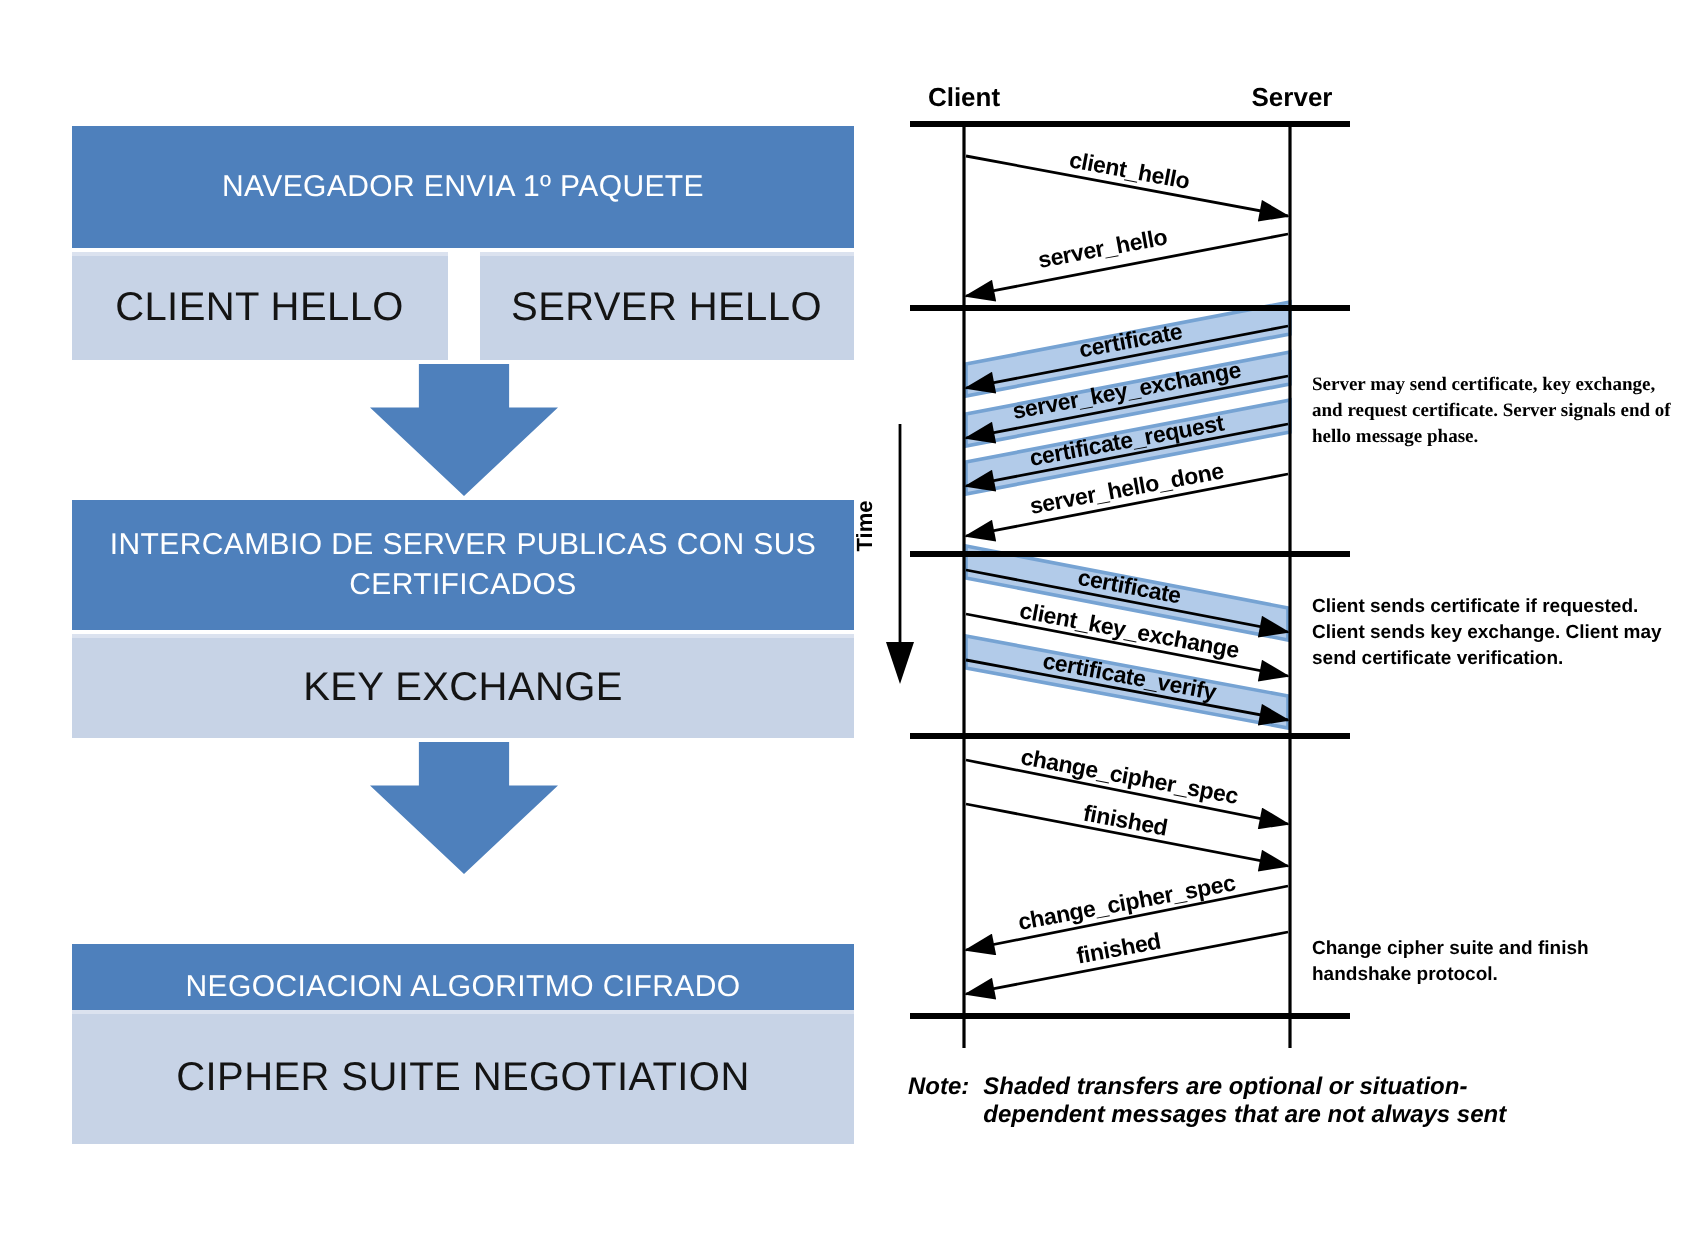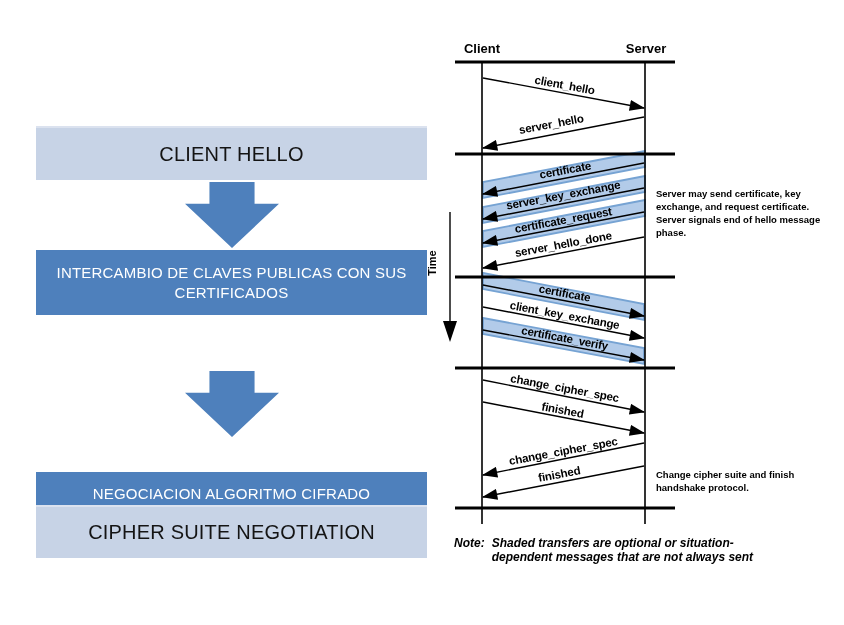--- a/index.html
+++ b/index.html
@@ -49,34 +49,39 @@
   }
   .footnote{position:absolute;left:454px;top:536px;display:flex;gap:7px;
     font-style:italic;font-weight:bold;font-size:12px;line-height:14px;color:var(--ink);}
   .footnote .fn-text{width:268px;font-style:italic;}
 </style>
 </head>
 <body>
 
 <div class="canvas">
 
+  <div class="hdr" style="top:63px;height:61px;">NAVEGADOR ENVIA 1º PAQUETE</div>
   <div class="subrow" style="top:126px;height:54px;gap:16px;">
     <div class="subcell">CLIENT HELLO</div>
+    <div class="subcell">SERVER HELLO</div>
   </div>
 
   <div class="down-arrow" style="top:182px;"></div>
 
-  <div class="hdr" style="top:250px;height:65px;">INTERCAMBIO DE CLAVES PUBLICAS CON SUS
+  <div class="hdr" style="top:250px;height:65px;">INTERCAMBIO DE SERVER PUBLICAS CON SUS
 CERTIFICADOS</div>
+  <div class="subrow" style="top:317px;height:52px;">
+    <div class="subcell">KEY EXCHANGE</div>
+  </div>
 
   <div class="down-arrow" style="top:371px;"></div>
 
   <div class="hdr" style="top:439px;height:64px;margin-top:33px;">NEGOCIACION ALGORITMO CIFRADO
 COMÚN</div>
-  <div class="subrow" style="top:505px;height:53px;">
+  <div class="subrow" style="top:505px;height:67px;">
     <div class="subcell">CIPHER SUITE NEGOTIATION</div>
   </div>
 
   <svg class="seq" width="844" height="625" viewBox="0 0 844 625">
     <defs>
       <marker id="ah" viewBox="0 0 14 10" refX="13" refY="5" markerWidth="16" markerHeight="11" markerUnits="userSpaceOnUse" orient="auto">
         <path d="M0 0 L14 5 L0 10 Z" fill="#000"></path>
       </marker>
     </defs>
 
@@ -132,21 +137,22 @@
     <text class="msg-label" text-anchor="middle" x="564" y="455" transform="rotate(-10.5 564 455)">change_cipher_spec</text>
     <text class="msg-label" text-anchor="middle" x="560" y="478" transform="rotate(-10.5 560 478)">finished</text>
 
     <g>
       <line class="time-line" x1="450" y1="212" x2="450" y2="322"></line>
       <polygon points="443,321 457,321 450,342" fill="#000"></polygon>
       <text class="time-label" x="436" y="263" text-anchor="middle" transform="rotate(-90 436 263)">Time</text>
     </g>
   </svg>
 
-  <div class="note" style="top:187px;">Server may send certificate, key exchange, and request certificate. Server signals end of hello message phase.</div>
+  <div class="note" style="top:187px;font-family:Liberation Serif, serif;">Server may send certificate, key exchange, and request certificate. Server signals end of hello message phase.</div>
+  <div class="note" style="top:297px;">Client sends certificate if requested. Client sends key exchange. Client may send certificate verification.</div>
   <div class="note" style="top:424px;margin-top:44px;">Change cipher suite and finish handshake protocol.</div>
 
   <div class="footnote">
     <span class="fn-prefix">Note:</span>
     <span class="fn-text">Shaded transfers are optional or situation-dependent messages that are not always sent</span>
   </div>
 
 </div>
 
 </body></html>

